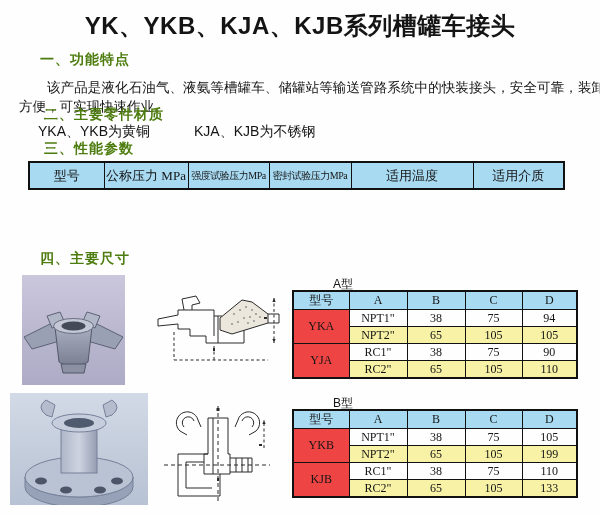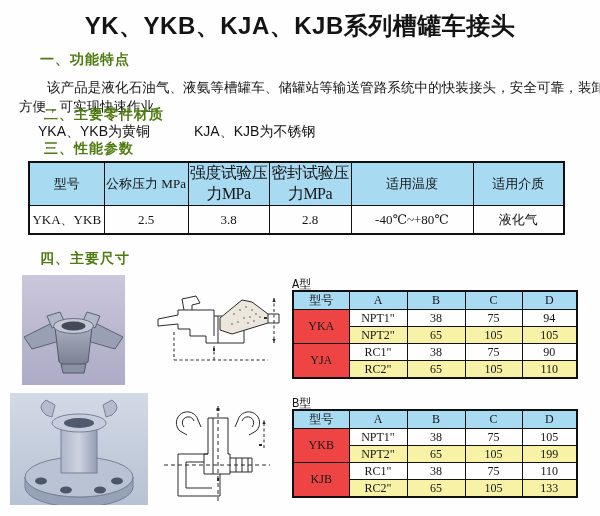--- a/index.html
+++ b/index.html
@@ -20,28 +20,28 @@
   }
   .materials{left:38px;top:123px;font-size:14px;color:#141414;}
   .materials .m-left{margin-right:44px;}
 
   table{border-collapse:collapse;table-layout:fixed;}
   td{border:1px solid #111;text-align:center;vertical-align:middle;overflow:hidden;
      font-family:"Liberation Serif","DejaVu Serif",serif;color:#151515;padding:0;}
   .perf{left:28px;top:161px;width:535px;border:2px solid #111;}
   .perf td{font-size:13px;height:27px;}
   .perf tr.hd td{background:#a8daf2;height:25px;font-size:13px;}
-  .perf tr.hd td.sm{font-size:16px;letter-spacing:-0.5px;}
+  .perf tr.hd td.sm{font-size:10px;letter-spacing:-0.5px;}
   .yellow td{background:#f7f2a5;}
 
   .dim{left:292px;width:284px;border:2px solid #111;}
   .dim td{font-size:12px;height:16px;}
   .dim tr.hd td{background:#a8daf2;}
   .dim td.model{background:#ef4444;}
-  .dim-label{font-size:12px;color:#151515;font-family:Liberation Mono, monospace;}
+  .dim-label{font-size:12px;color:#151515;font-family:Liberation Sans, sans-serif;margin-left:41px;}
 
   .photo-a{left:22px;top:275px;width:103px;height:110px;
     background:linear-gradient(180deg,#cbc8dd 0%,#b9b6cf 55%,#aeabc6 100%);}
   .photo-b{left:10px;top:393px;width:138px;height:112px;
     background:linear-gradient(180deg,#d2dae7 0%,#c2cbda 60%,#b7c2d4 100%);}
   .drawing-a{left:156px;top:290px;width:126px;height:82px;}
   .drawing-b{left:160px;top:404px;width:115px;height:102px;}
   svg{display:block;width:100%;height:100%;}
 </style>
 </head>
@@ -73,28 +73,20 @@
         <col style="width:91px">
       </colgroup>
     <tbody>
     <tr class="hd">
       <td>型号</td>
       <td>公称压力 MPa</td>
       <td class="sm">强度试验压力MPa</td>
       <td class="sm">密封试验压力MPa</td>
       <td>适用温度</td>
       <td>适用介质</td>
-    </tr>
-    <tr>
-      <td>YKA、YKB</td>
-      <td>2.5</td>
-      <td>3.8</td>
-      <td>2.8</td>
-      <td>-40℃~+80℃</td>
-      <td>液化气</td>
     </tr>
     </tbody>
   </table>
 
   <div class="abs red-h" style="left:40px;top:250px;">四、主要尺寸</div>
 
   <div class="abs photo-a">
     <svg viewBox="0 0 103 110">
       <defs>
         <linearGradient id="cup" x1="0" y1="0" x2="0" y2="1">

